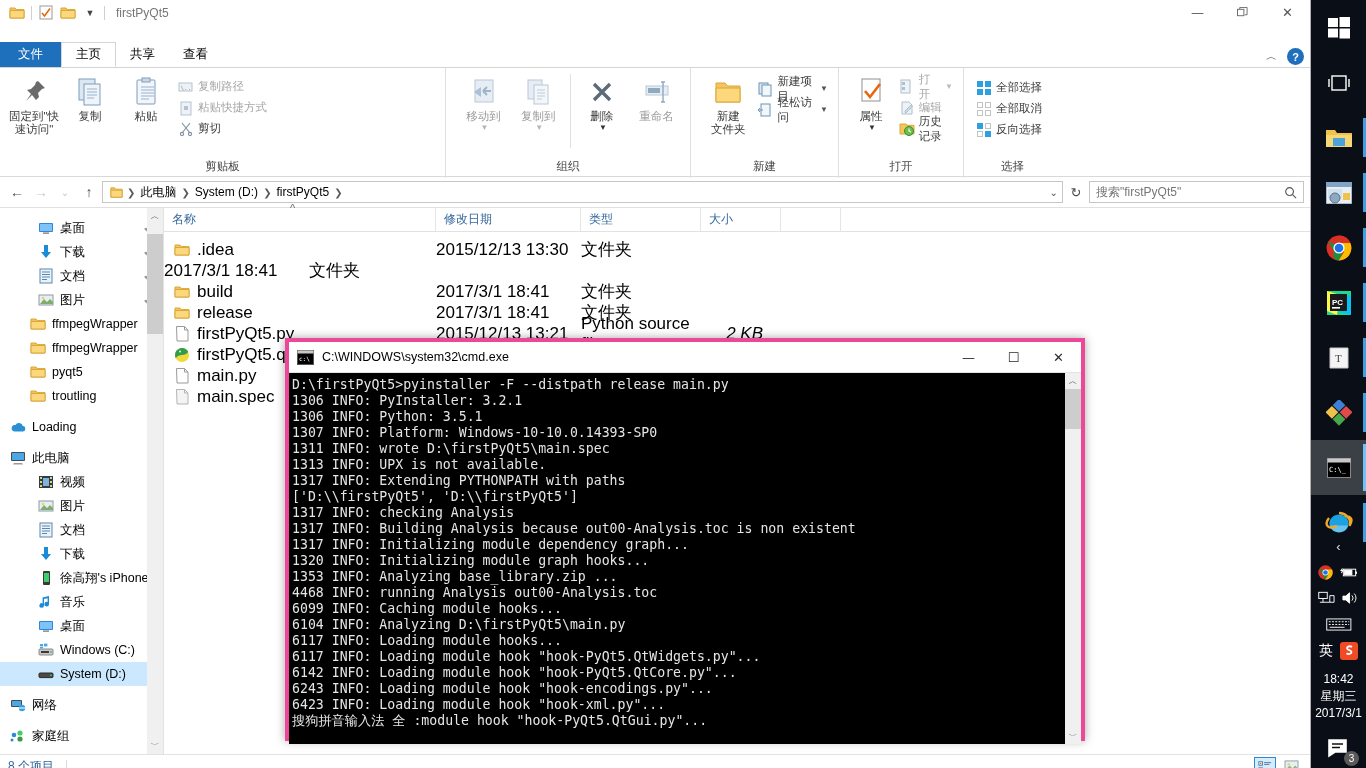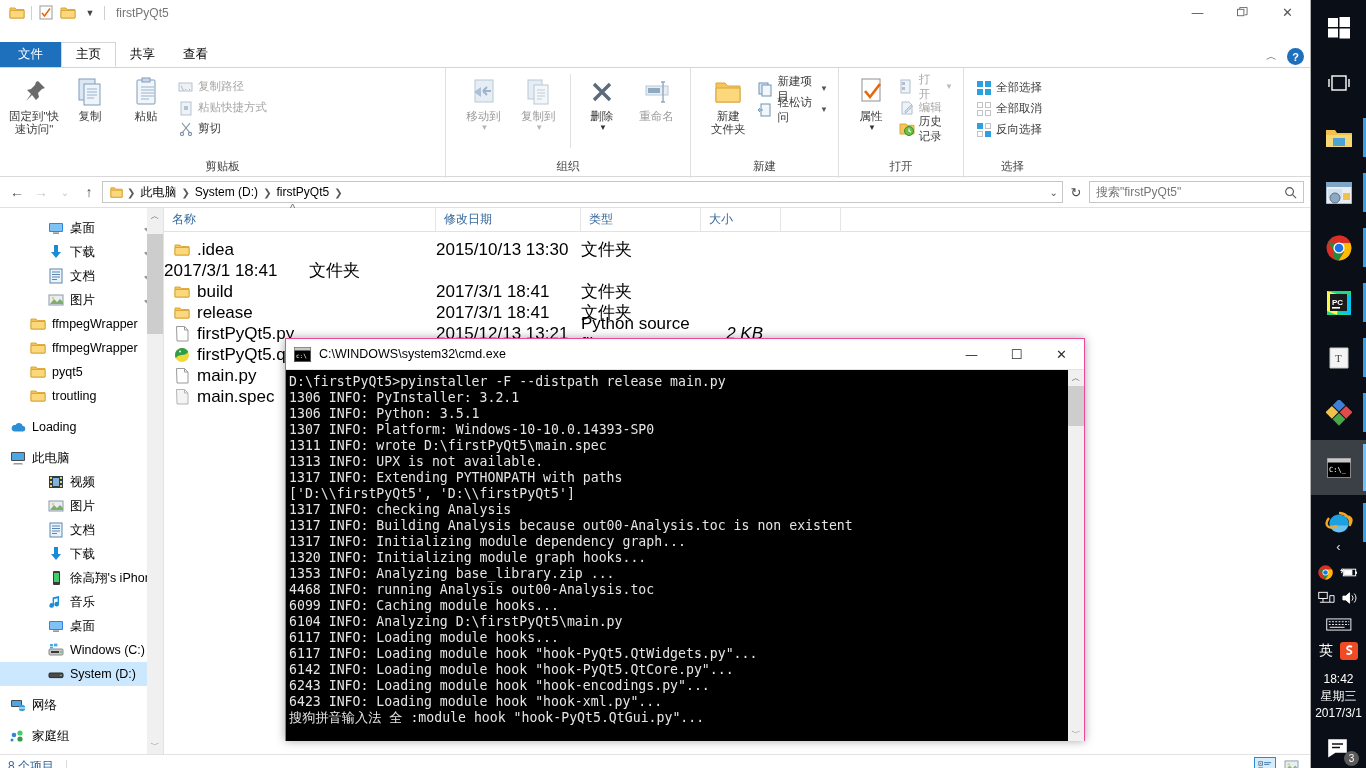--- a/index.html
+++ b/index.html
@@ -63,21 +63,21 @@
   .refbtn { width:22px;height:22px;display:flex;align-items:center;justify-content:center;color:#4d4d4d;font-size:13px;}
   .searchbox { width:215px; height:22px; border:1px solid #c6c6c6; display:flex; align-items:center;
     padding:0 6px; font-size:12px; color:#767676; }
   .searchbox .magn { margin-left:auto; color:#555; }
   
   .content { display:flex; height:547px; border-top:1px solid #e0e0e0;}
   .navpane { width:163px; background:#fff; padding-top:8px; overflow:hidden; position:relative; }
   .navrow { height:24px; display:flex; align-items:center; font-size:12.5px; color:#000; padding-left:14px; gap:6px;}
   .navrow.sel { background:#cce8ff; }
   .navrow .pin { margin-left:auto; margin-right:10px; color:#8a8a8a; font-size:11px; }
-  .navrow.ind1 { padding-left:48px;align-items:center; }
+  .navrow.ind1 { padding-left:38px;align-items:center; }
   .navrow.ind2 { padding-left:30px; }
   .navrow.root { padding-left:10px; }
   .navscroll { position:absolute; right:0; top:0; width:16px; height:100%; background:#f0f0f0; }
   .navscroll .thumb { position:absolute; left:0; top:26px; width:16px; height:100px; background:#cdcdcd; }
   .navscroll .arr { position:absolute; left:0; width:16px; height:17px; display:flex;align-items:center;
       justify-content:center; color:#606060; font-size:9px; background:#f0f0f0;}
   .navscroll .arr.up { top:0; }
   .navscroll .arr.dn { bottom:0; }
   .splitv { width:1px; background:#e2e2e2; }
   .filepane { flex:1; position:relative; background:#fff; }
@@ -90,21 +90,21 @@
   .rowitem .sz { width:62px; text-align:right;font-style:italic; }
   
   .statusbar { height:24px; border-top:1px solid #e2e2e2; display:flex; align-items:center;
      padding:0 8px; font-size:12px; color:#33669b; background:#fff; position:relative;}
   .statusbar .vsep { width:1px; height:14px; background:#dcdcdc; margin-left:12px;}
   .viewbtns { position:absolute; right:8px; display:flex; gap:4px; align-items:center;}
   .viewbtn { width:22px;height:20px;display:flex;align-items:center;justify-content:center;}
   .viewbtn.sel { border:1px solid #2a8dd4; background:#d6ecfb;}
   
   #cmdwin { position:absolute; left:285px; top:338px; width:800px; height:403px;
-     background:#000; border:1px solid #ec4899; box-shadow:0 0 9px rgba(0,0,0,.35); }
+     background:#000; border:4px solid #ec4899; box-shadow:0 0 9px rgba(0,0,0,.35); }
   .cmdtitle { height:31px; background:#fff; display:flex; align-items:center; padding-left:8px;
       border-bottom:1px solid #e3e3e3;}
   .cmdtitle .tt { margin-left:8px; font-size:12.5px; color:#000; }
   .cmdctrl { margin-left:auto; display:flex; height:31px; }
   .cmdctrl div { width:45px;height:31px;display:flex;align-items:center;justify-content:center;
      color:#2b2b2b;font-size:13px;font-family:"DejaVu Sans", sans-serif;}
   .cmdbody { position:relative; height:371px; background:#000; overflow:hidden; }
   .cmdtext { padding:4px 0 0 3px; color:#e5e5e5; font-family:"DejaVu Sans Mono","Liberation Mono", monospace;
      font-size:13.2px; line-height:16px; white-space:pre; }
   .cmdsb { position:absolute; right:0; top:0; width:16px; height:100%; background:#f0f0f0;}
@@ -720,21 +720,21 @@
           <div class="rowitem">
             <span class="nm">
               <span style="width:16px;height:16px;display:flex;align-items:center;justify-content:center;flex:none;">
                 <svg width="16" height="16" viewBox="0 0 16 16">
                   <path d="M1 3h5l1.3 1.6H15V13H1z" fill="#f5c55c" stroke="#d8a83a"></path>
                   <path d="M1 5.5h14V13H1z" fill="#fcd77b" stroke="#d8a83a"></path>
                 </svg>
               </span>
               <span>.idea</span>
             </span>
-            <span class="dt">2015/10/13 13:30</span>
+            <span class="dt">2015/12/13 13:30</span>
             <span class="ty">文件夹</span>
             <span class="sz"></span>
           </div>
           <div class="rowitem">
             <span class="dt">2017/3/1 18:41</span>
             <span class="ty">文件夹</span>
             <span class="sz"></span>
           </div>
           <div class="rowitem">
             <span class="nm">

